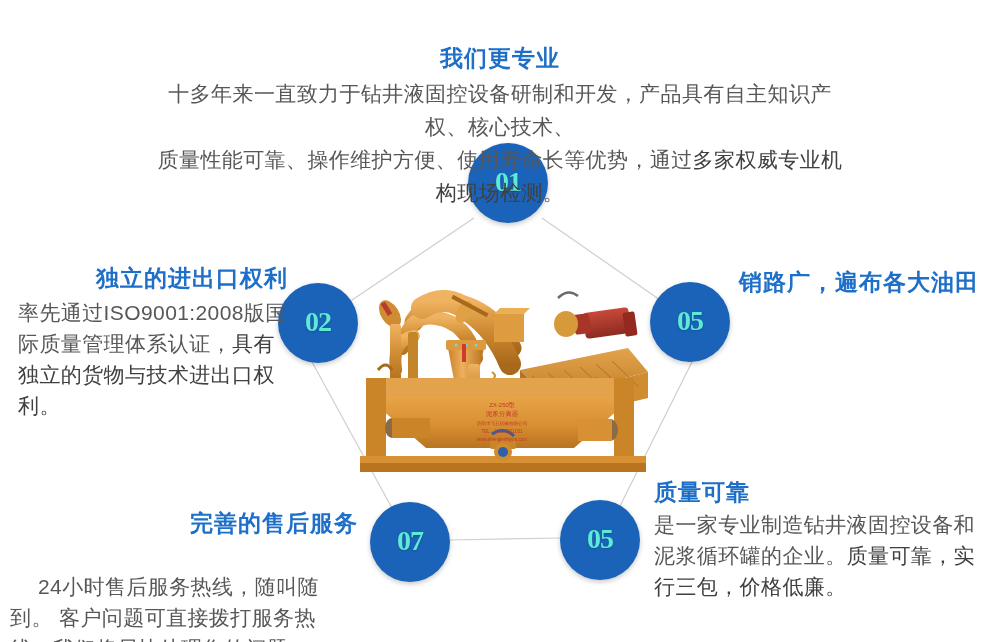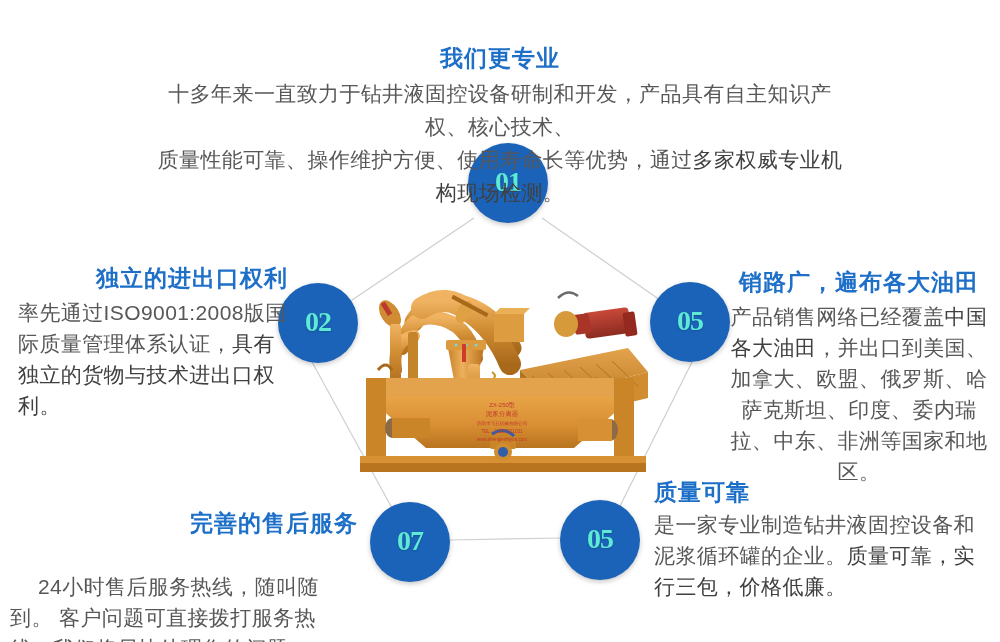--- a/index.html
+++ b/index.html
@@ -231,23 +231,20 @@
 
   <div class="blk" id="blk-left">
     <h3>独立的进出口权利</h3>
     <p>
       <span>率先通过ISO9001:2008版国际质量管理体系认证，</span><span class="hl">具有独立的货物与技术进出口权利。</span>
     </p>
   </div>
 
   <div class="blk" id="blk-right">
     <h3>销路广，遍布各大油田</h3>
-    <p>
-      <span>产品销售网络已经覆盖</span><span class="hl">中国各大油田</span><span>，并出口到美国、加拿大、欧盟、俄罗斯、哈萨克斯坦、印度、委内瑞拉、中东、非洲等国家和地区。</span>
-    </p>
   </div>
 
   <div class="blk" id="blk-bl">
     <h3>完善的售后服务</h3>
     <p>24小时售后服务热线，随叫随到。 客户问题可直接拨打服务热线，我们将尽快处理您的问题。</p>
   </div>
 
   <div class="blk" id="blk-br">
     <h3>质量可靠</h3>
     <p>

